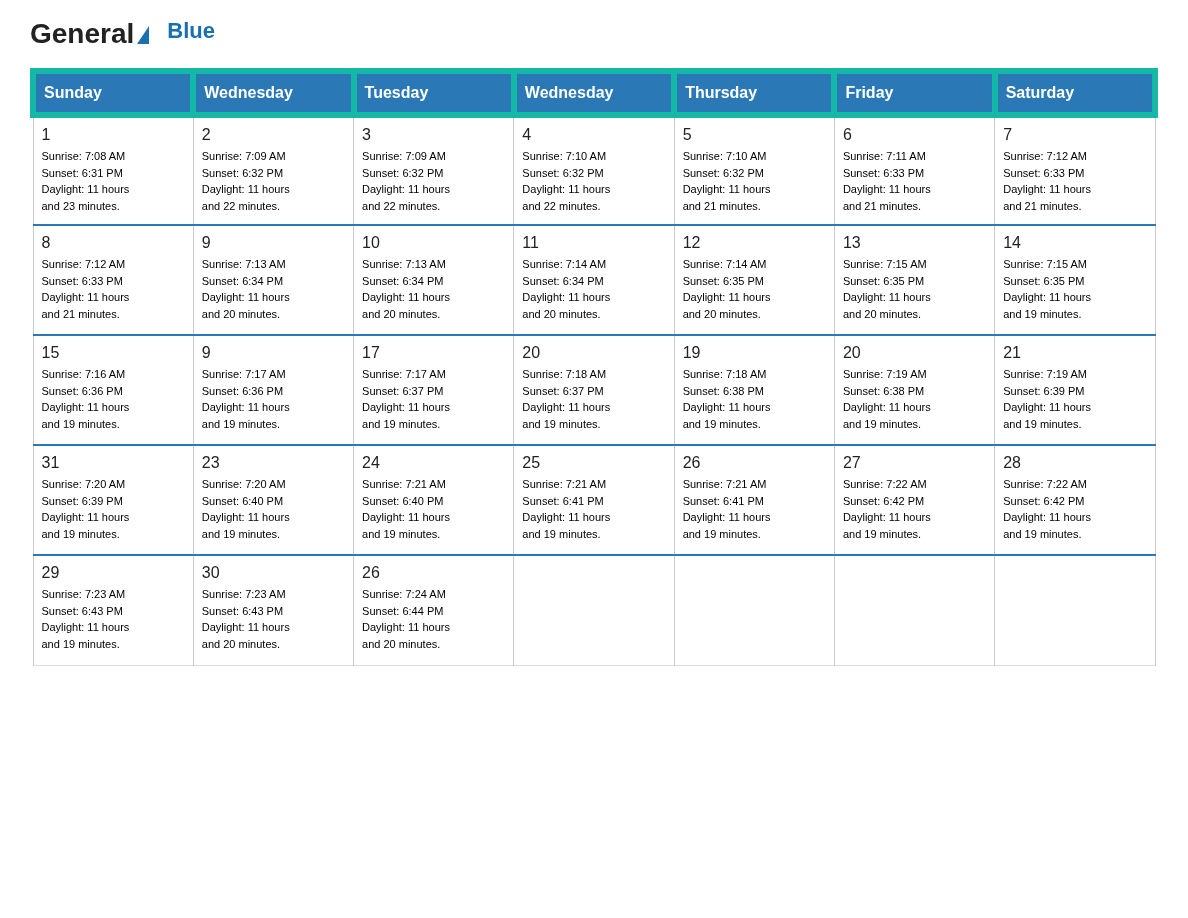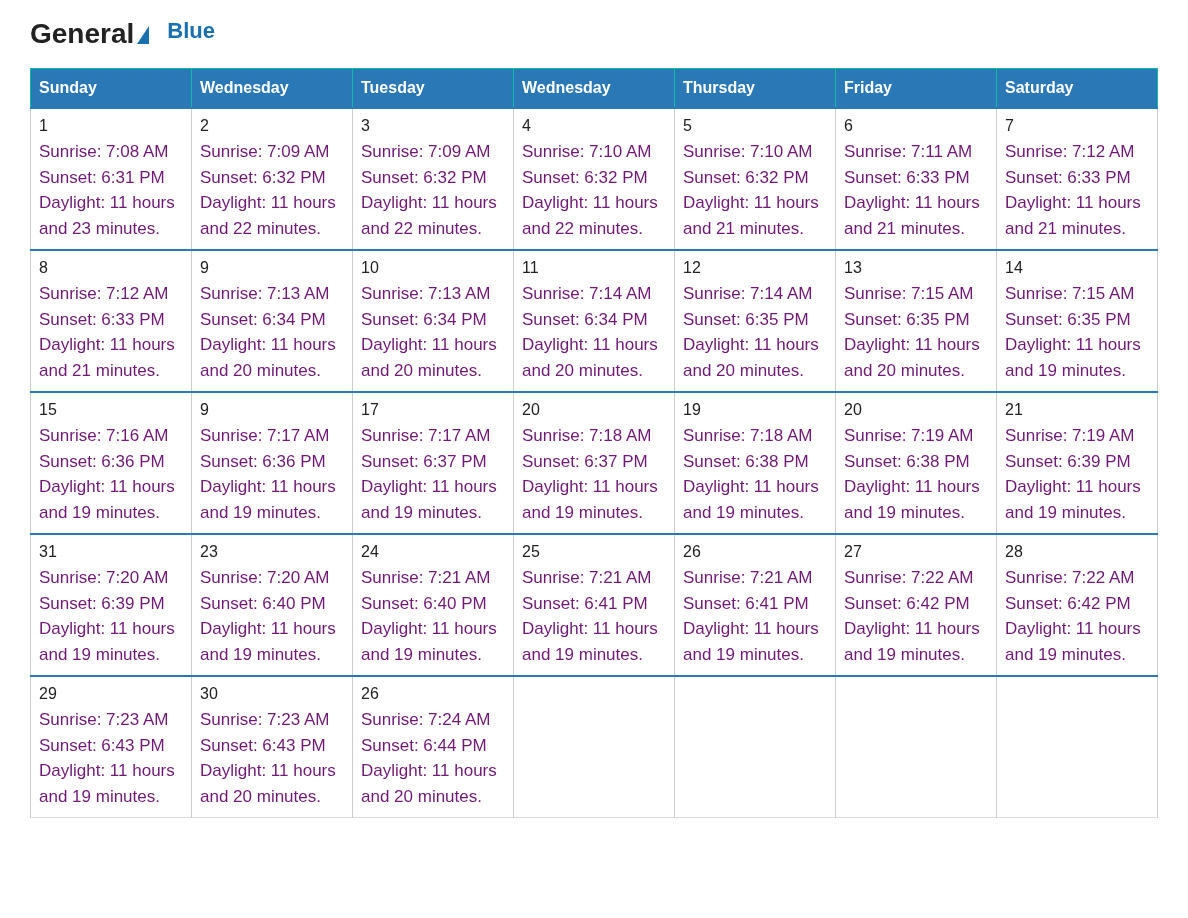--- a/index.html
+++ b/index.html
@@ -60,21 +60,21 @@
       border-collapse: collapse;
       table-layout: fixed;
     }
     thead tr th {
       background-color: #2a78b5;
       color: #fff;
       font-size: 16px;
       font-weight: bold;
       padding: 10px 8px;
       text-align: left;
-      border: 1px solid #14b8a6;
+      border: 6px solid #14b8a6;
     }
     tbody tr td {
       vertical-align: top;
       padding: 8px;
       font-size: 13px;
       color: #333;
       border-left: 1px solid #ccc;
       border-right: 1px solid #ccc;
       border-bottom: none;
       min-height: 90px;
@@ -85,23 +85,23 @@
       border-bottom: 1px solid #ddd;
     }
     .day-number {
       font-size: 16px;
       font-weight: normal;
       color: #222;
       display: block;
       margin-bottom: 4px;
     }
     .day-info {
-      font-size: 17px;
+      font-size: 11px;
       line-height: 1.5;
-      color: #701a75;
+      color: #000000;
     }
     .empty-cell {
       background: #fff;
     }
   </style>
 </head>
 <body>
 
 <div class="header">
   <div class="logo">

